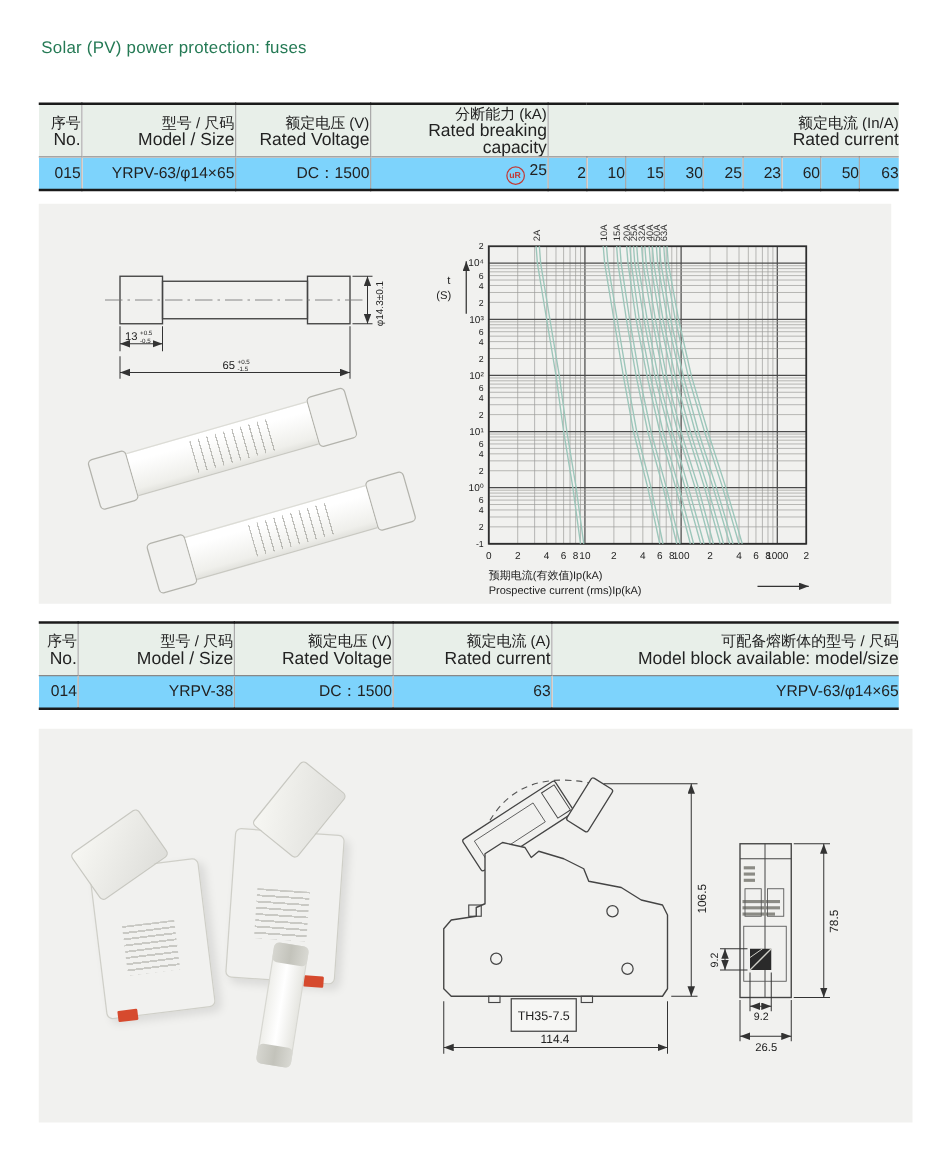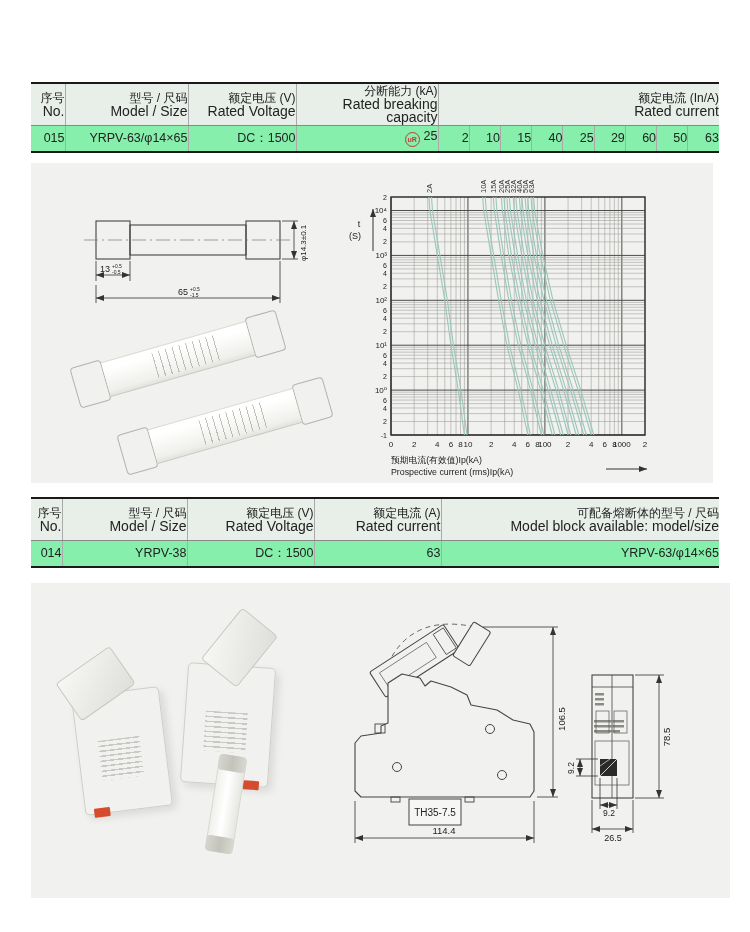--- a/index.html
+++ b/index.html
@@ -6,21 +6,21 @@
   #page{position:relative;width:750px;height:932px;background:#ffffff;overflow:hidden;
         font-family:"Liberation Sans","DejaVu Sans",sans-serif;color:#222;}
   .title{position:absolute;left:33px;top:30px;font-size:13.5px;color:#257a55;letter-spacing:.2px;}
   
   table.spec{position:absolute;left:31px;border-collapse:collapse;table-layout:fixed;width:688px;
              border-top:2px solid #1a1a1a;border-bottom:2px solid #1a1a1a;}
   table.spec th,table.spec td{border-left:1px solid #aaa;padding:0;text-align:right;vertical-align:middle;
              font-weight:400;overflow:hidden;}
   table.spec th:first-child,table.spec td:first-child{border-left:none;}
   table.spec thead tr{height:42px;background:#e8efe9;}
-  table.spec tbody tr{height:27px;background:#86efac;}
+  table.spec tbody tr{height:27px;background:#7dd3fc;}
   table.spec thead th{border-bottom:1px solid #888;}
   .hcn{font-size:12px;line-height:14px;color:#222;}
   .hen{font-size:14px;line-height:13px;color:#222;}
   .cellv{font-size:12.5px;color:#222;}
   .ulmark{display:inline-flex;align-items:center;justify-content:center;width:13px;height:13px;
           border:1.2px solid #c23a35;border-radius:50%;color:#c23a35;font-size:7px;line-height:1;
           margin-right:4px;vertical-align:-2px;font-weight:700;}
   
   .panel{position:absolute;left:31px;width:682px;background:#f1f1ef;}
   #panel1{top:163px;height:320px;}
@@ -48,20 +48,21 @@
   .pfuse:before,.pfuse:after{content:"";position:absolute;left:-1px;right:-1px;height:16px;border-radius:4px;
          background:linear-gradient(90deg,#d6d6d0,#c3c3bb 50%,#d9d9d3);}
   .pfuse:before{top:-1px;} .pfuse:after{bottom:-1px;}
   svg text{font-family:"Liberation Sans","DejaVu Sans",sans-serif;}
 </style>
 </head>
 <body>
 
 <div id="page">
 
+  <div class="title">Solar (PV) power protection: fuses</div>
 
   <table class="spec" style="top:82px;">
     <colgroup>
         <col style="width:34px">
         <col style="width:123px">
         <col style="width:108px">
         <col style="width:142px">
       <col span="9">
       </colgroup>
     <thead>
@@ -90,23 +91,23 @@
     </thead>
     <tbody>
       <tr>
         <td class="cellv">015</td>
         <td class="cellv">YRPV-63/φ14×65</td>
         <td class="cellv">DC：1500</td>
         <td class="cellv"><span class="ulmark">uR</span><span>25</span></td>
         <td class="cellv">2</td>
         <td class="cellv">10</td>
         <td class="cellv">15</td>
-        <td class="cellv">40</td>
+        <td class="cellv">30</td>
         <td class="cellv">25</td>
-        <td class="cellv">29</td>
+        <td class="cellv">23</td>
         <td class="cellv">60</td>
         <td class="cellv">50</td>
         <td class="cellv">63</td>
       </tr>
     </tbody>
   </table>
 
   <div class="panel" id="panel1">
 
     <svg class="absvg" style="left:45px;top:40px;" width="250" height="135">

